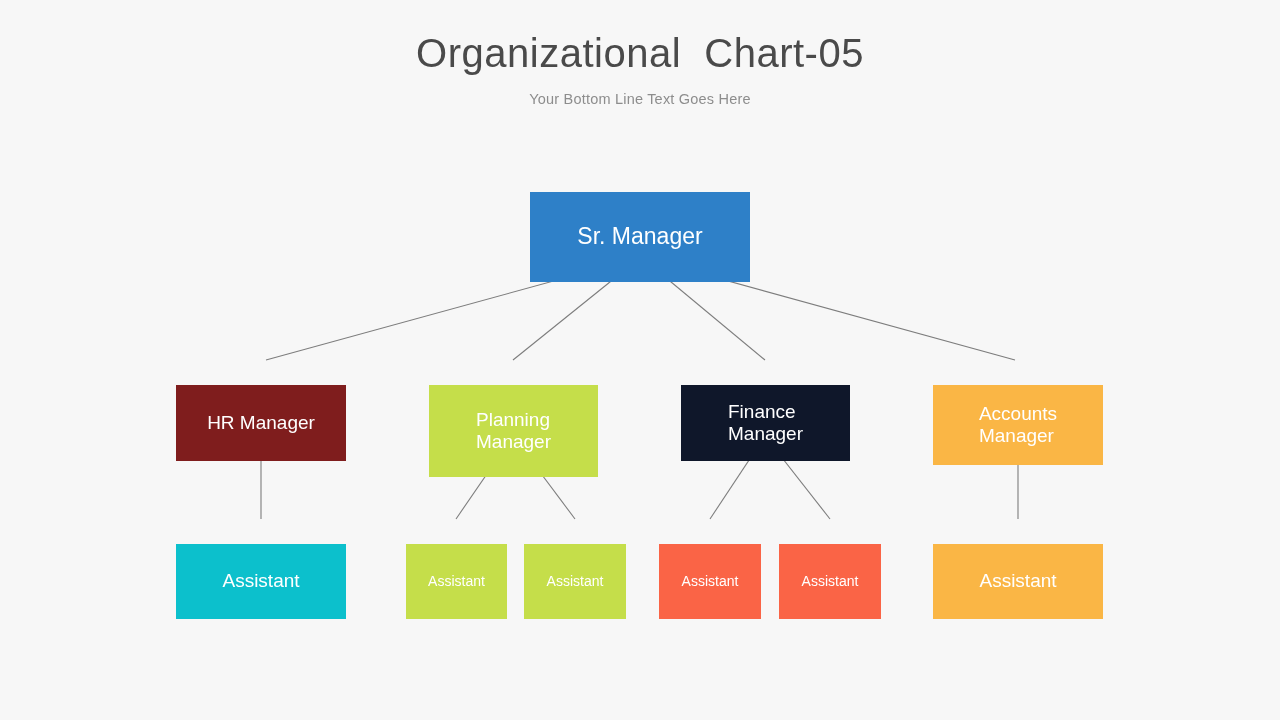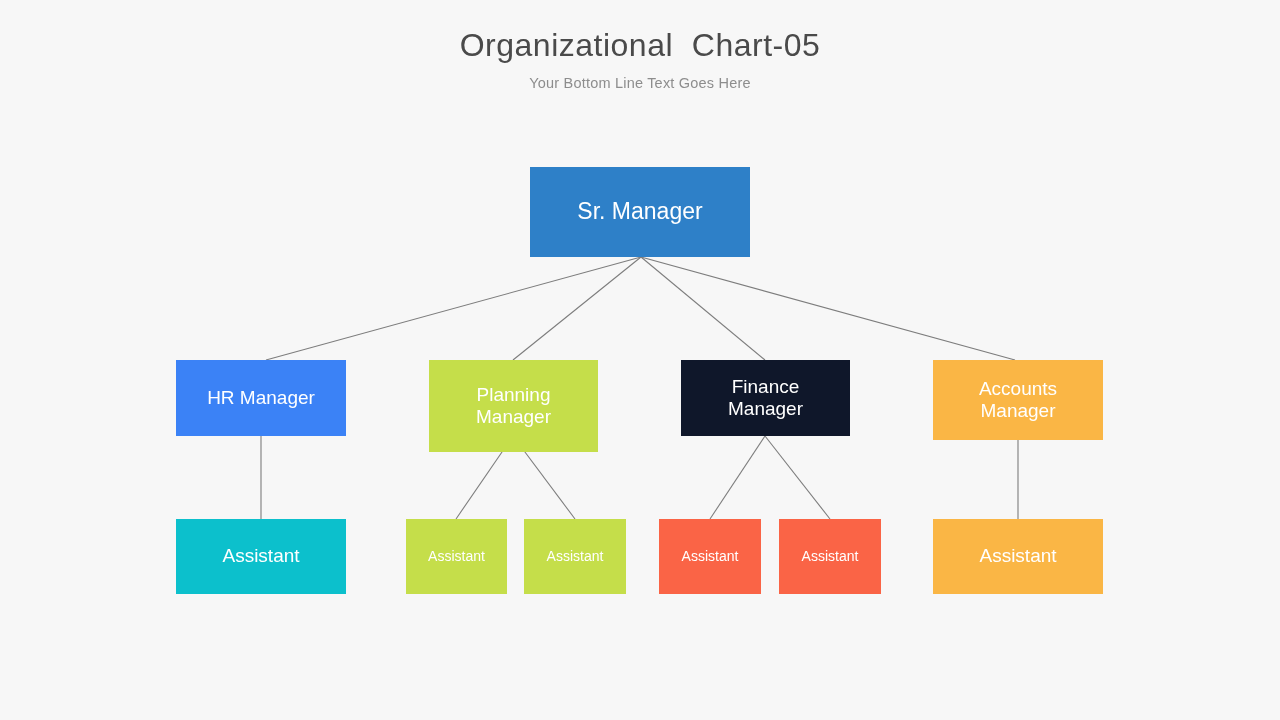--- a/index.html
+++ b/index.html
@@ -22,26 +22,26 @@
   }
   
   #header {
     position: absolute;
     left: 0;
     top: 22px;
     width: 1280px;
     text-align: center;
   }
   #chart-title {
-    font-size: 32px;
+    font-size: 40px;
     font-weight: 400;
     color: #4a4a4a;
     letter-spacing: 0.5px;
     line-height: 46px;
-    margin: 0;
+    margin: 8px;
     white-space: pre;
   }
   #chart-subtitle {
     font-size: 14.5px;
     font-weight: 400;
     color: #8d8d8d;
     line-height: 20px;
     margin: 0;
     padding-top: 5px;
     letter-spacing: 0.2px;
@@ -55,24 +55,24 @@
     height: 720px;
     pointer-events: none;
   }
   
   .node {
     position: absolute;
     box-sizing: border-box;
     display: flex;
     align-items: center;
     justify-content: center;
-    text-align: center;
     color: #ffffff;
     line-height: 1.18;
     user-select: none;
+    margin-top: 25px;
   }
   .node-label {
     display: block;
     white-space: pre-line;
     padding: 0 6px;
   }
   .node-root      { font-size: 23px; }
   .node-manager   { font-size: 19px; }
   .node-assistant { font-size: 19px; }
   .node-assistant-small { font-size: 14px; }
@@ -97,21 +97,21 @@
       <line x1="513" y1="436" x2="575" y2="519" stroke="#7d7d7d" stroke-width="1.1"></line>
       <line x1="765" y1="436" x2="710" y2="519" stroke="#7d7d7d" stroke-width="1.1"></line>
       <line x1="765" y1="436" x2="830" y2="519" stroke="#7d7d7d" stroke-width="1.1"></line>
       <line x1="1018" y1="436" x2="1018" y2="519" stroke="#7d7d7d" stroke-width="1.1"></line>
     </svg>
 
   <div id="nodes-layer">
       <div class="node node-root" style="left: 530px; top: 167px; width: 220px; height: 90px; background: rgb(46, 128, 200);">
         <span class="node-label">Sr. Manager</span>
       </div>
-      <div class="node node-manager" style="left: 176px; top: 360px; width: 170px; height: 76px; background: #3b82f6;">
+      <div class="node node-manager" style="left: 176px; top: 360px; width: 170px; height: 76px; background: #7f1d1d;">
         <span class="node-label">HR Manager</span>
       </div>
       <div class="node node-manager" style="left: 429px; top: 360px; width: 169px; height: 92px; background: rgb(197, 222, 74);">
         <span class="node-label">Planning
 Manager</span>
       </div>
       <div class="node node-manager" style="left: 681px; top: 360px; width: 169px; height: 76px; background: #0f172a;">
         <span class="node-label">Finance
 Manager</span>
       </div>

